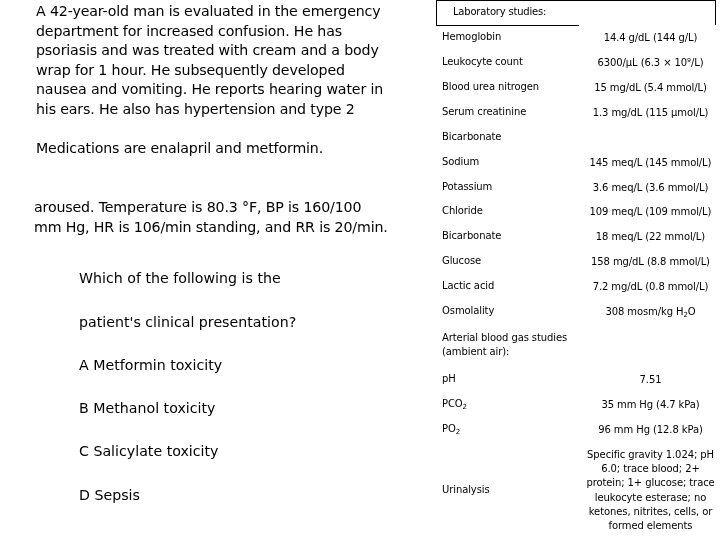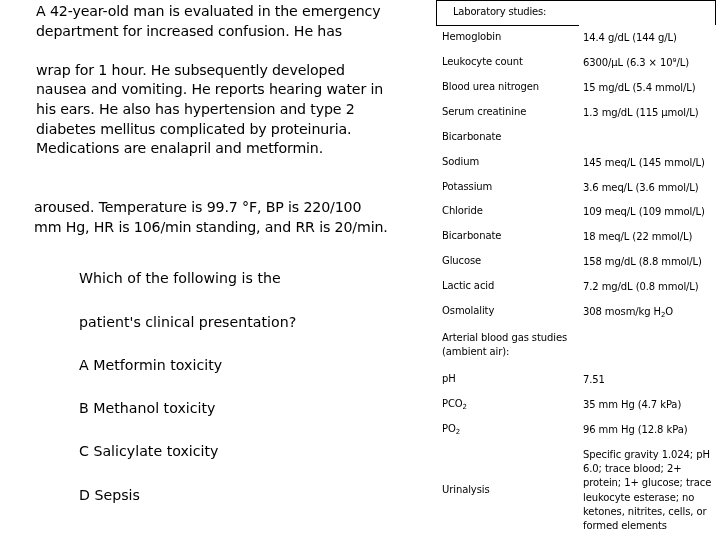--- a/index.html
+++ b/index.html
@@ -32,42 +32,42 @@
     position: absolute; left: -1.5px; bottom: -1px; width: 143px; height: 1.5px; background: #000;
   }
   .lab-header .title {
     position: absolute; left: 16px; top: 5px; font-size: 10px; letter-spacing: -0.2px;
     font-family: "DejaVu Sans", sans-serif;
   }
   .lab-row {
     position: absolute; left: 442px; width: 276px; font-size: 10px; letter-spacing: -0.1px;
   }
   .lab-row .name { position: absolute; left: 0; top: 0; width: 135px; }
-  .lab-row .val { position: absolute; left: 141px; top: 0; width: 135px; line-height: 14.2px; }
+  .lab-row .val { position: absolute; left: 141px; top: 0; width: 135px; line-height: 14.2px; text-align: center; }
   .lab-row.multi .name { line-height: 14px; }
   sub { font-size: 7px; vertical-align: -2px; line-height: 0; }
 </style>
 </head>
 <body>
 
 <div class="case">
   <p class="p1">
     <span>A 42-year-old man is evaluated in the emergency</span><br>
     <span>department for increased confusion. He has</span><br>
-    <br>
+    <span>psoriasis and was treated with cream and a body</span><br>
     <span>wrap for 1 hour. He subsequently developed</span><br>
     <span>nausea and vomiting. He reports  hearing water in</span><br>
     <span>his ears. He also has hypertension and type 2</span><br>
-    <span>diabetes mellitus complicated by proteinuria.</span><br>
+    <br>
     <span>Medications are enalapril and metformin.</span>
   </p>
   <p class="p2">
     <br>
     <br>
-    <span style="padding-left:2px">aroused. Temperature is 99.7 °F, BP is 220/100</span><br>
+    <span style="padding-left:2px">aroused. Temperature is 80.3 °F, BP is 160/100</span><br>
     <span style="padding-left:2px">mm Hg, HR is 106/min standing, and RR is 20/min.</span>
   </p>
 </div>
 
 <div class="question">
   <span>Which of the following is the</span><br>
   <br>
   <span>patient's clinical presentation?</span>
 </div>
 

